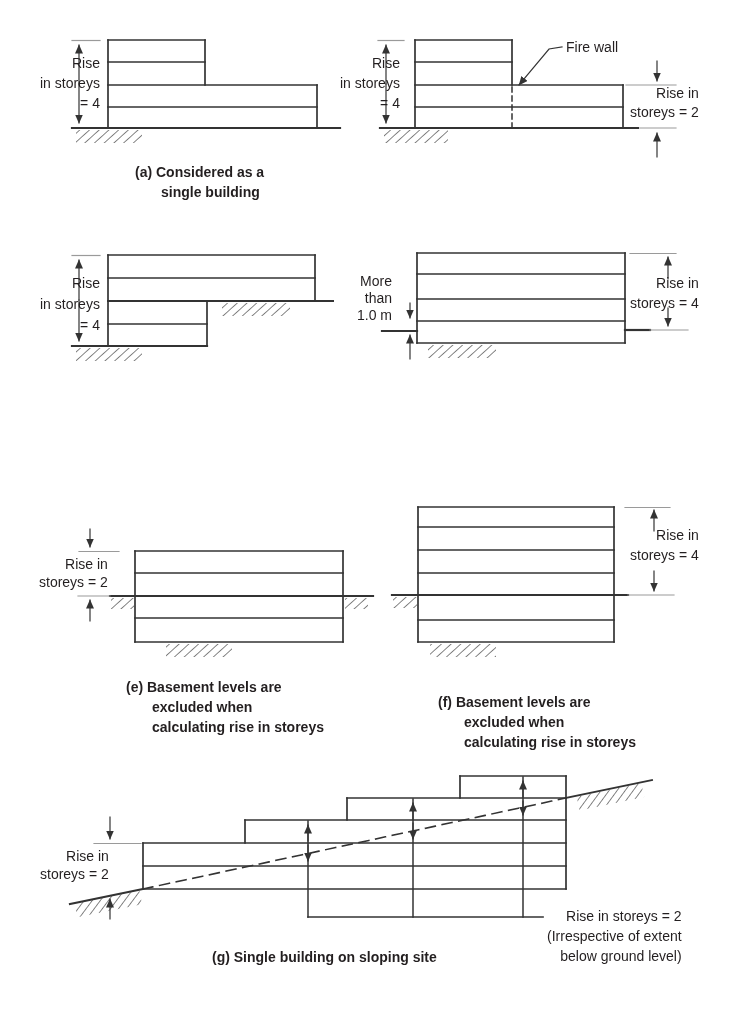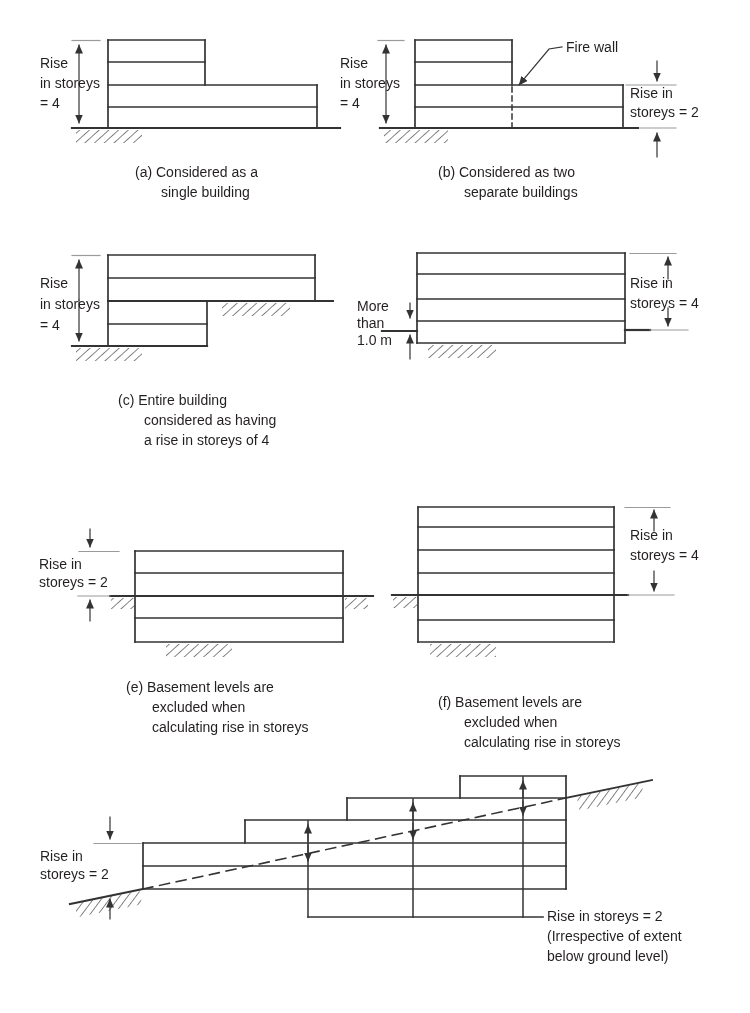--- a/index.html
+++ b/index.html
@@ -1,20 +1,20 @@
 <!DOCTYPE html>
 <html><head>
 <meta charset="utf-8">
 <style>
   html,body{margin:0;padding:0;background:#ffffff;}
   #page{position:relative;width:750px;height:1013px;background:#ffffff;overflow:hidden;
         font-family:"Liberation Sans",sans-serif;}
   svg{position:absolute;left:0;top:0;}
-  .lbl{position:absolute;font-size:14px;line-height:20px;color:#231f20;white-space:pre-line;}
-  .cap{position:absolute;font-size:14px;line-height:20px;font-weight:400;color:#231f20;
+  .lbl{position:absolute;font-size:14px;line-height:20px;color:#231f20;white-space:pre-line;text-align:right;}
+  .cap{position:absolute;font-size:14px;line-height:20px;font-weight:700;color:#231f20;
        white-space:pre-line;text-indent:-26px;padding-left:26px;width:230px;}
   .lh17{line-height:17px}.lh18{line-height:18px}.lh19{line-height:19px}.lh21{line-height:21px}
 </style>
 </head>
 <body>
 
 <div id="page">
 
   <svg width="750" height="1013" viewBox="0 0 750 1013" stroke="#333333" stroke-width="1.7" fill="none" stroke-linecap="square">
     <defs>
@@ -174,31 +174,26 @@
 = 4</div>
   <div class="cap" style="left:135px;top:162px">(a) Considered as a
 single building</div>
 
   <div class="lbl" style="left:340px;top:53px">Rise
 in storeys
 = 4</div>
   <div class="lbl" style="left:566px;top:37px">Fire wall</div>
   <div class="lbl lh19" style="left:630px;top:84px">Rise in
 storeys = 2</div>
-  <div class="cap" style="left:438px;top:162px">(b) Considered as two
-separate buildings</div>
 
   <div class="lbl lh21" style="left:40px;top:273px">Rise
 in storeys
 = 4</div>
-  <div class="cap" style="left:118px;top:390px">(c) Entire building
-considered as having
-a rise in storeys of 4</div>
-
-  <div class="lbl lh17" style="left:357px;top:298px">More
+
+  <div class="lbl lh17" style="left:357px;top:273px">More
 than
 1.0 m</div>
   <div class="lbl" style="left:630px;top:273px">Rise in
 storeys = 4</div>
 
   <div class="lbl lh18" style="left:39px;top:555px">Rise in
 storeys = 2</div>
   <div class="cap" style="left:126px;top:677px">(e) Basement levels are
 excluded when
 calculating rise in storeys</div>
@@ -207,14 +202,15 @@
 storeys = 4</div>
   <div class="cap" style="left:438px;top:692px">(f) Basement levels are
 excluded when
 calculating rise in storeys</div>
 
   <div class="lbl lh18" style="left:40px;top:847px">Rise in
 storeys = 2</div>
   <div class="lbl" style="left:547px;top:906px">Rise in storeys = 2
 (Irrespective of extent
 below ground level)</div>
+  <div class="cap" style="left:212px;top:947px;width:320px">(g) Single building on sloping site</div>
 
 </div>
 
 </body></html>

